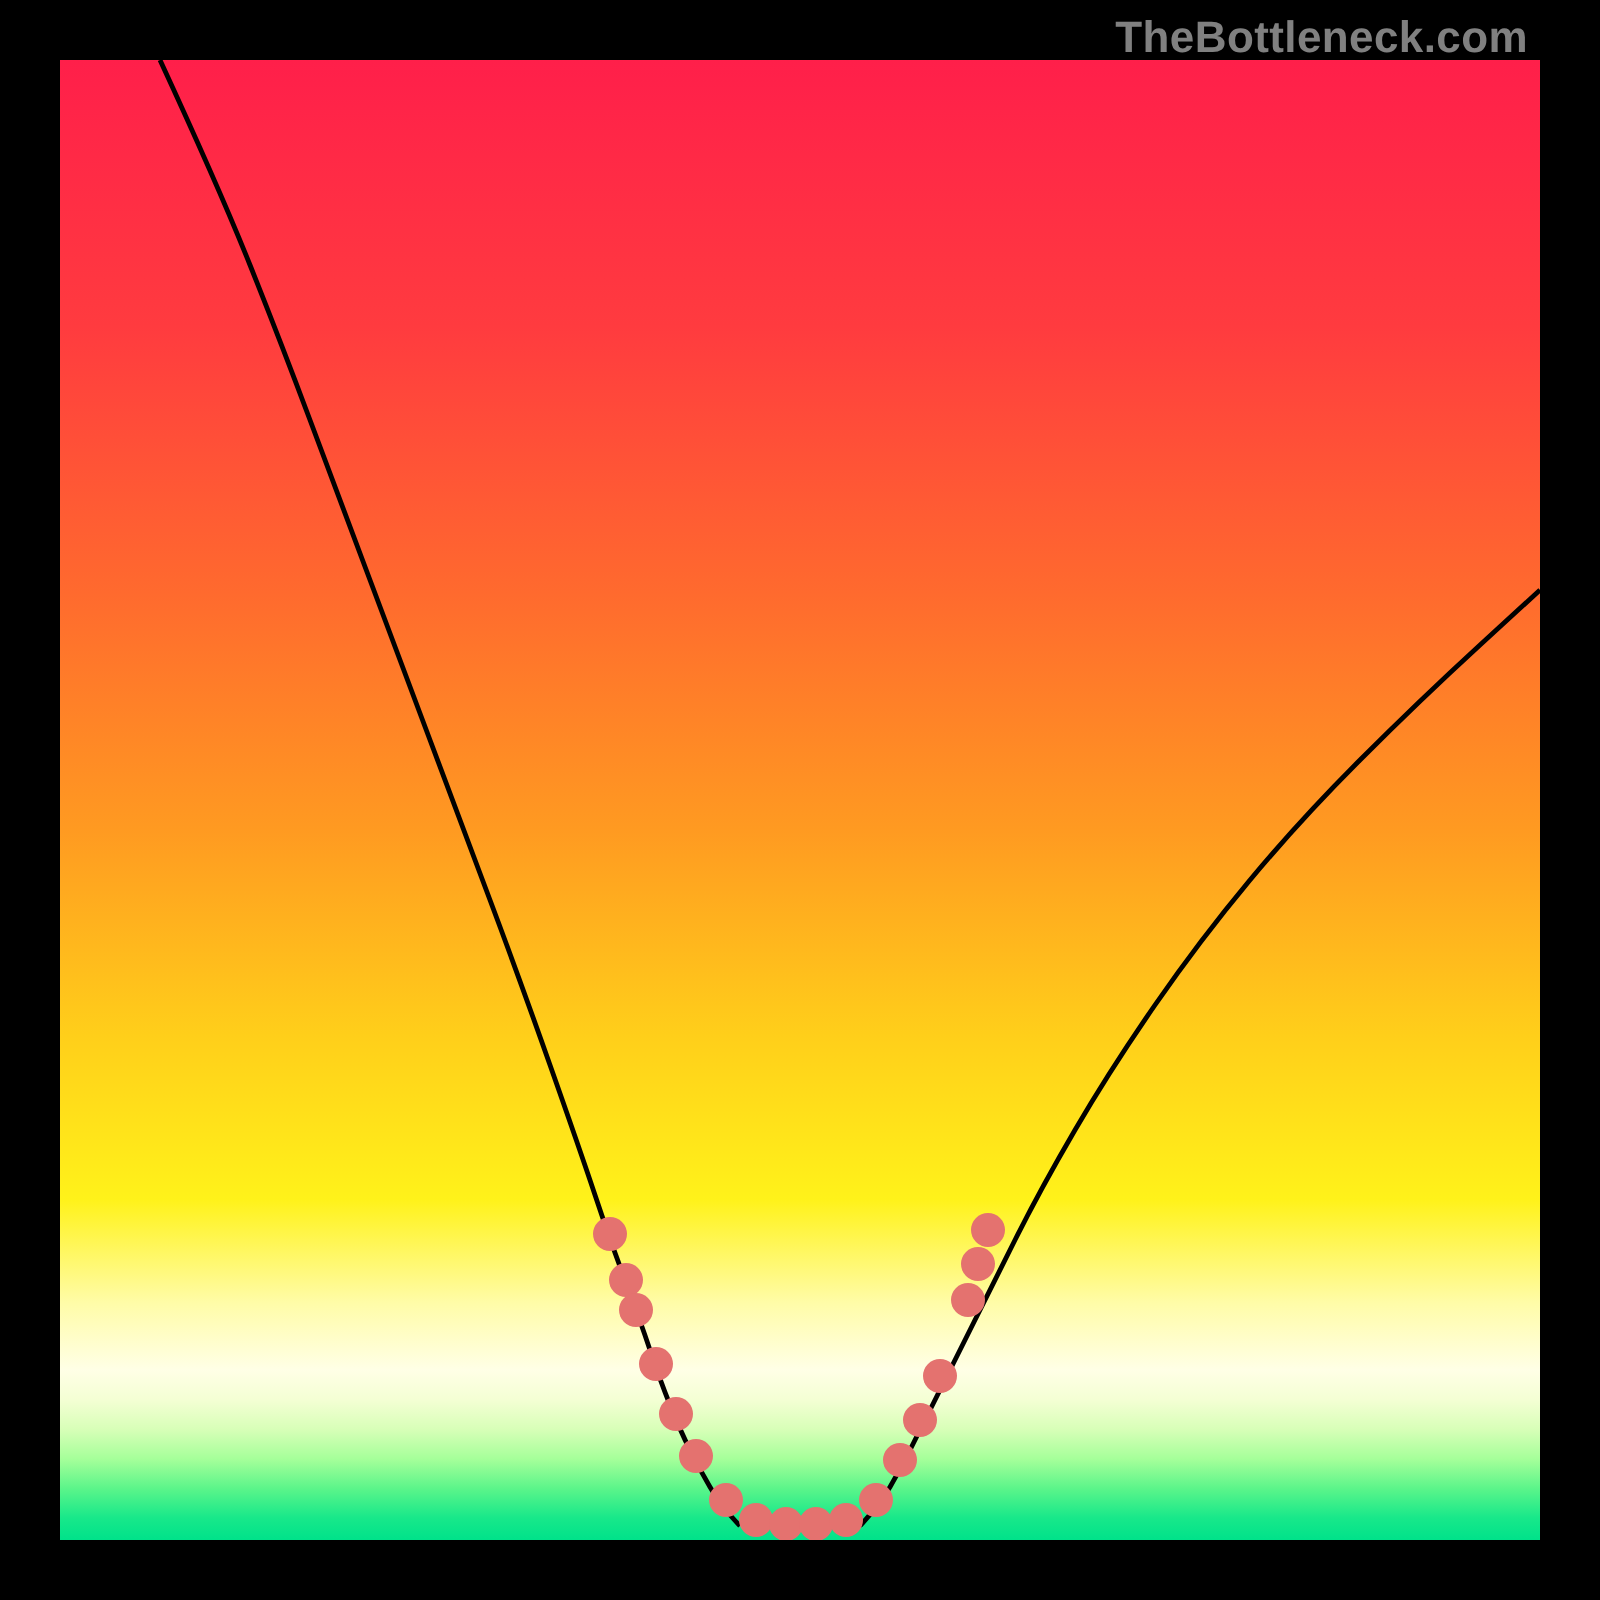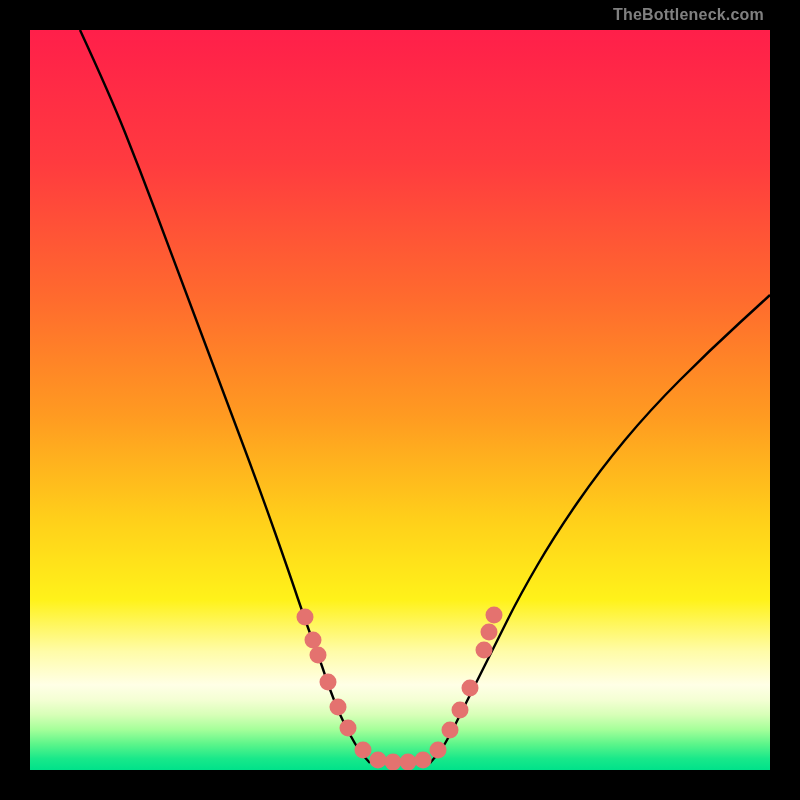--- a/index.html
+++ b/index.html
@@ -20,21 +20,21 @@
   }
   .gradient {
     position: absolute;
     inset: 0;
   }
   .watermark {
     position: absolute;
     top: 6px;
     right: 36px;
     font-family: Arial, Helvetica, sans-serif;
-    font-size: 16px;
+    font-size: 22px;
     font-weight: 600;
     color: #808080;
     letter-spacing: 0.2px;
   }
   svg.overlay {
     position: absolute;
     inset: 0;
   }
 </style>
 </head>

